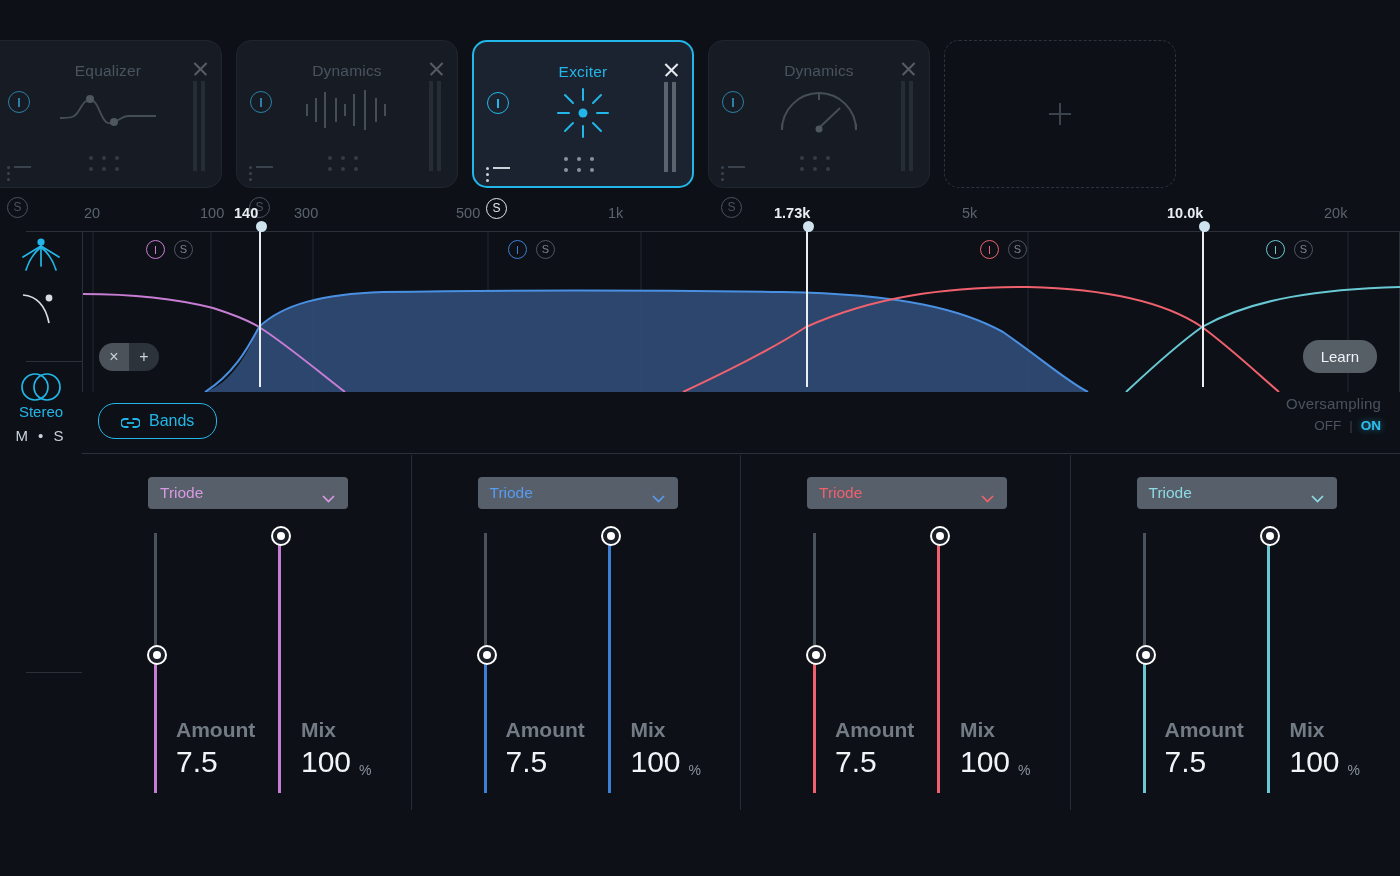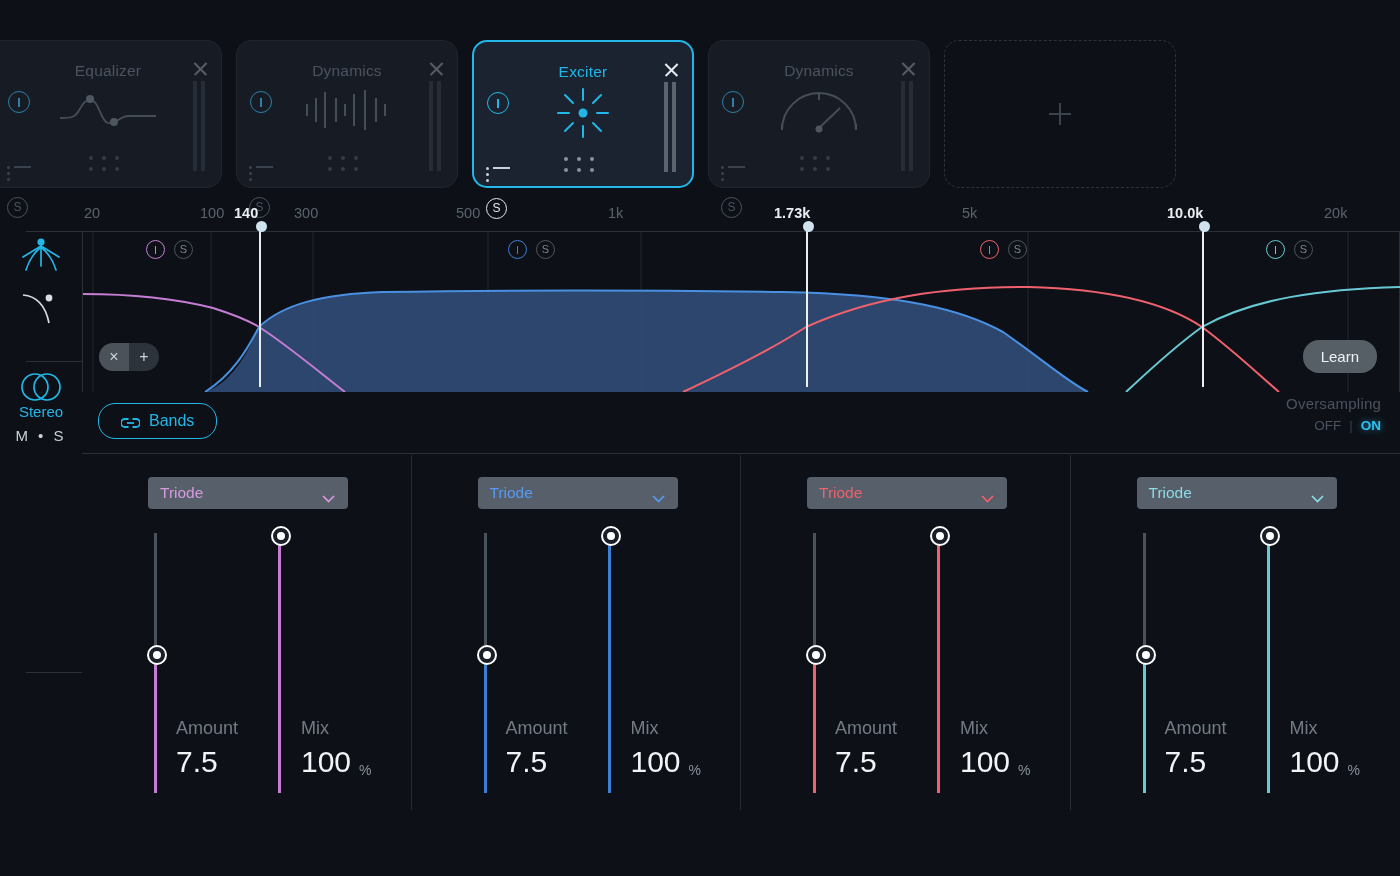--- a/index.html
+++ b/index.html
@@ -216,21 +216,21 @@
   .slider { position: absolute; width: 3px; background: #4a525c; }
   .slider-fill { position: absolute; width: 3px; }
   .slider-knob {
     position: absolute; width: 20px; height: 20px; border-radius: 50%;
     border: 2px solid #ffffff; background: #1a1f27;
     display: flex; align-items: center; justify-content: center;
     margin-left: -8.5px;
   }
   .slider-knob i { width: 8px; height: 8px; border-radius: 50%; background: #ffffff; display: block; }
 
-  .pval-label { position: absolute; font-size: 18px; color: #737b85; }
+  .pval-label { position: absolute; font-size: 21px; color: #737b85; font-weight: bold; }
   .pval-num   { position: absolute; font-size: 30px; color: #f2f5f8; }
   .pval-unit  { position: absolute; font-size: 14px; color: #8a929c; }
 </style>
 </head>
 <body>
 
 <div id="app">
 
   <div class="module-strip">
 

